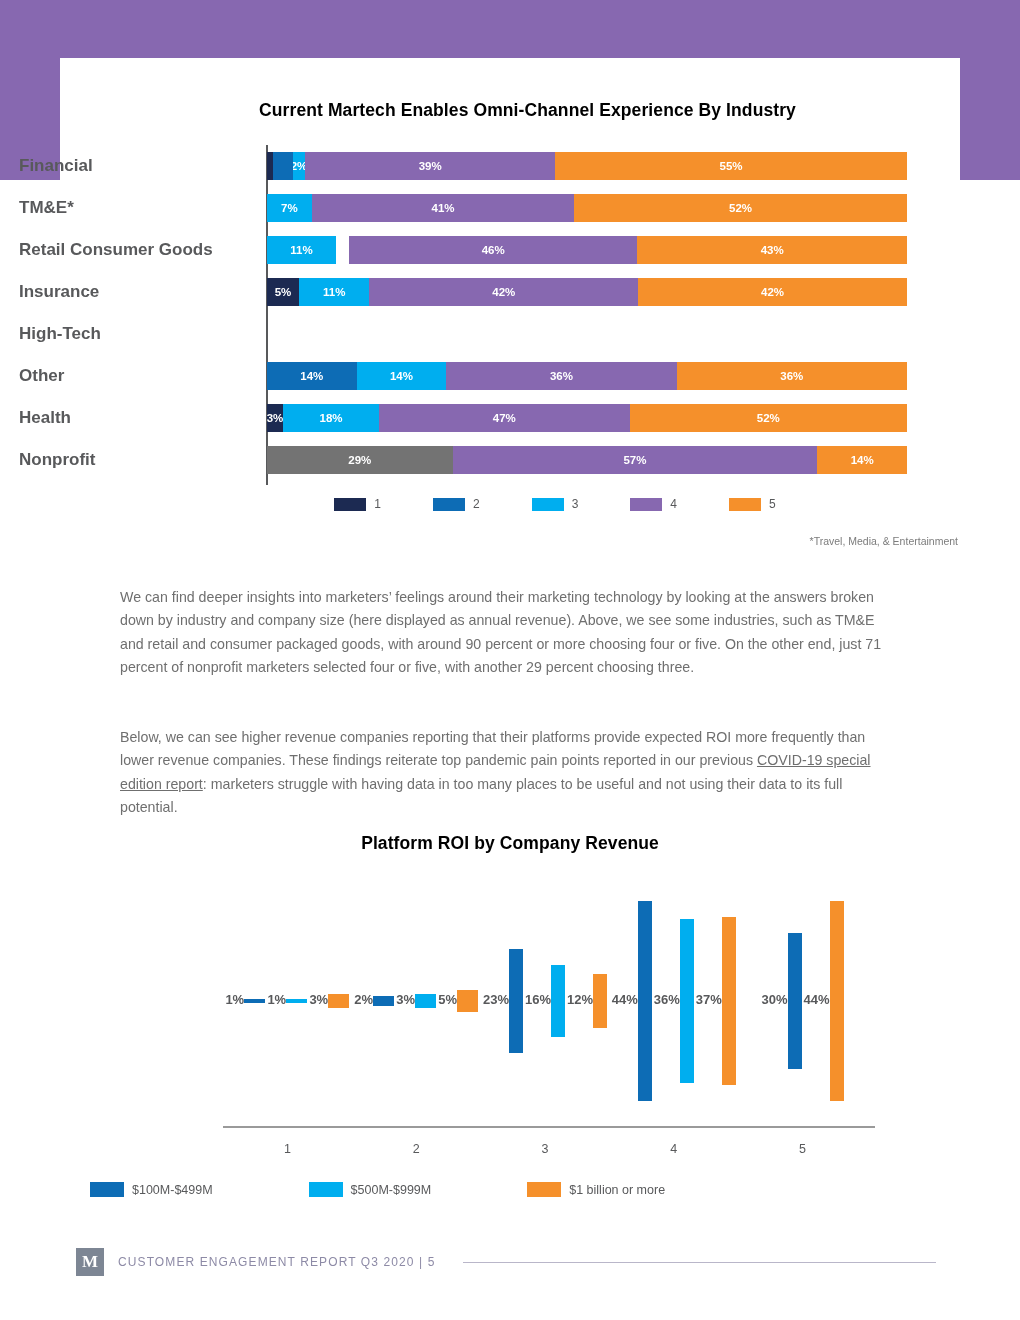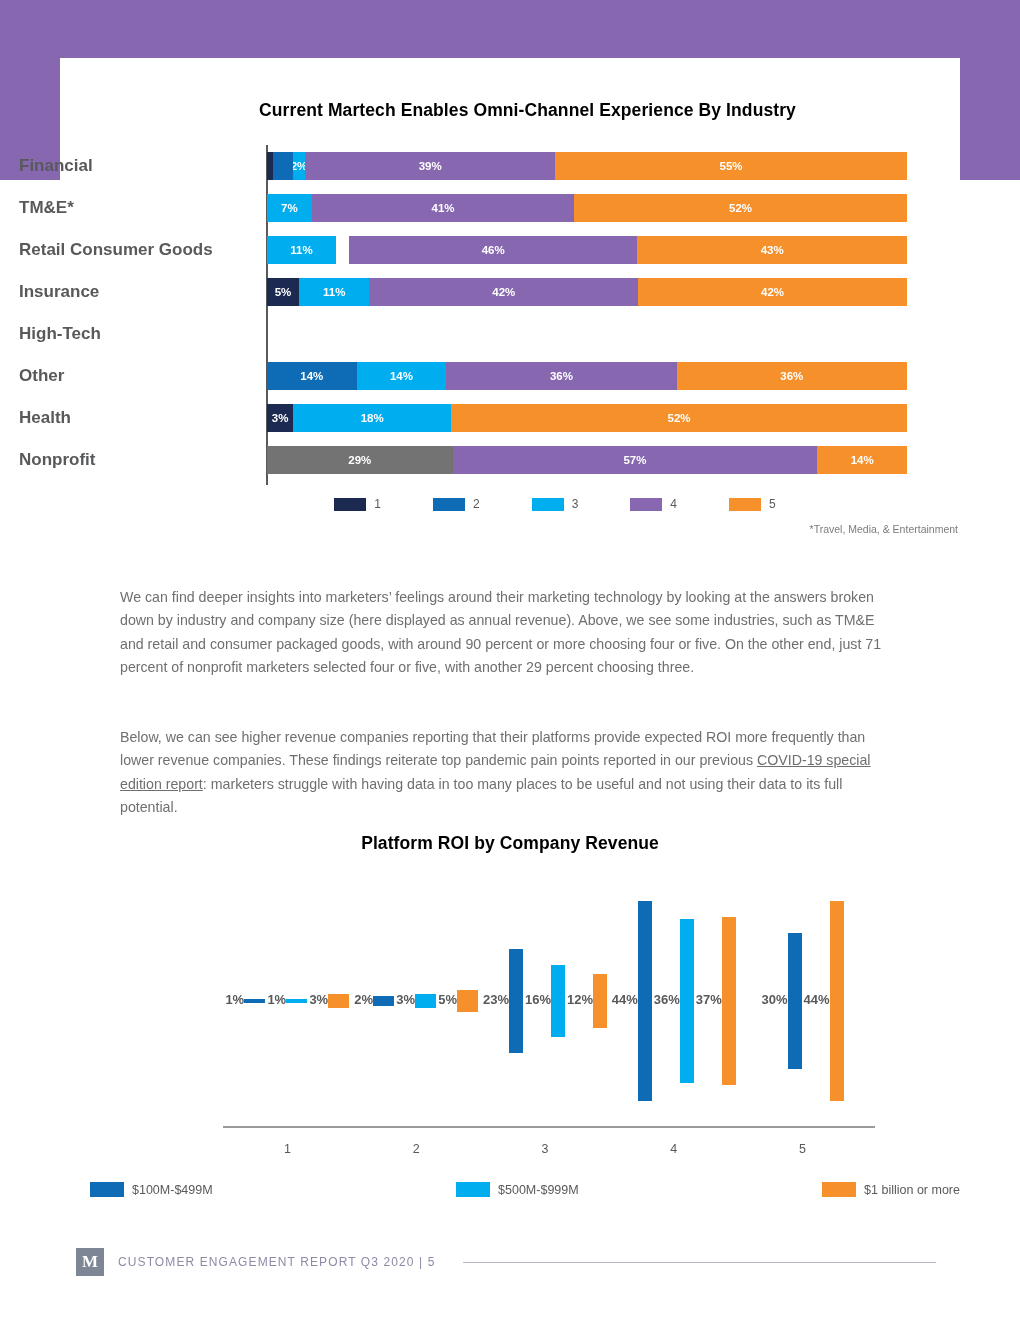--- a/index.html
+++ b/index.html
@@ -121,21 +121,21 @@
     display: block;
   }
   .legend-label {
     color: #58595b;
     font-size: 12px;
   }
   .footnote {
     text-align: right;
     color: #7c7c7c;
     font-size: 10.5px;
-    margin-top: 12px;
+    margin-top: 24px;
     padding-right: 2px;
   }
 
   
   .body-text {
     position: absolute;
     left: 120px;
     width: 772px;
     color: #6f6f6f;
     font-size: 14.2px;
@@ -208,21 +208,21 @@
     position: absolute;
     bottom: -30px;
     left: 0;
     right: 0;
     text-align: center;
     color: #58595b;
     font-size: 12.5px;
   }
   .legend2 {
     display: flex;
-    justify-content: space-between;
+    justify-content: flex-start;
     gap: 96px;
     margin-top: 6px;
     padding-left: 30px;
   }
   .legend2 .swatch { width: 34px; height: 15px; }
   .legend2 .legend-label { font-size: 12.5px; color: #58595b; }
 
   
   #footer {
     position: absolute;
@@ -319,20 +319,21 @@
             <div class="seg" style="background: rgb(0, 174, 239); flex: 14 0 0px;">14%</div>
             <div class="seg" style="background: rgb(135, 104, 176); flex: 36 0 0px;">36%</div>
             <div class="seg" style="background: rgb(245, 144, 43); flex: 36 0 0px;">36%</div>
           </div>
         </div>
         <div class="bar-row">
           <div class="row-label">Health</div>
           <div class="bar-track">
             <div class="seg" style="background: rgb(28, 42, 82); flex: 3 0 0px;">3%</div>
             <div class="seg" style="background: rgb(0, 174, 239); flex: 18 0 0px;">18%</div>
+            <div class="seg" style="background: rgb(135, 104, 176); flex: 47 0 0px;">47%</div>
             <div class="seg" style="background: rgb(245, 144, 43); flex: 52 0 0px;">52%</div>
           </div>
         </div>
         <div class="bar-row">
           <div class="row-label">Nonprofit</div>
           <div class="bar-track">
             <div class="seg" style="background: #737373; flex: 29 0 0px;">29%</div>
             <div class="seg" style="background: rgb(135, 104, 176); flex: 57 0 0px;">57%</div>
             <div class="seg" style="background: rgb(245, 144, 43); flex: 14 0 0px;">14%</div>
           </div>

